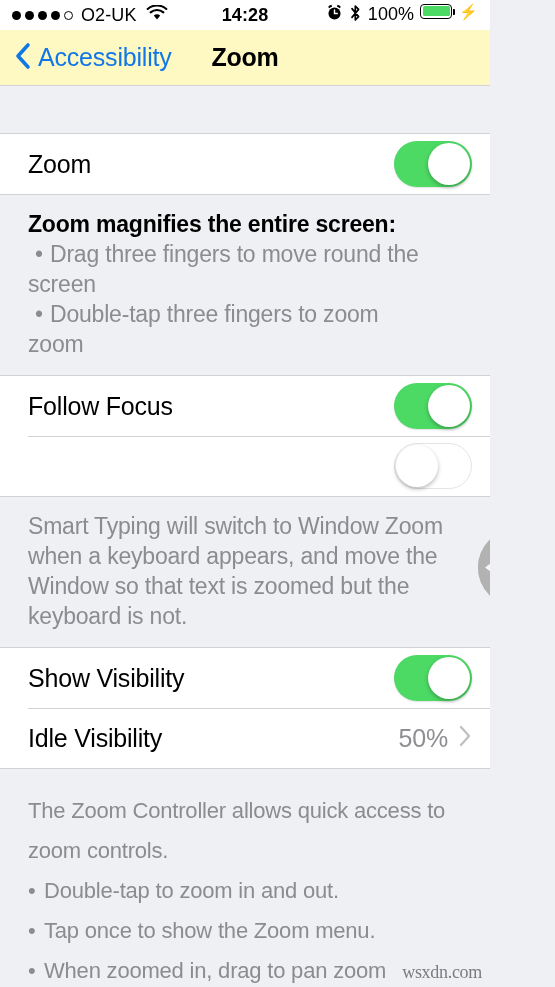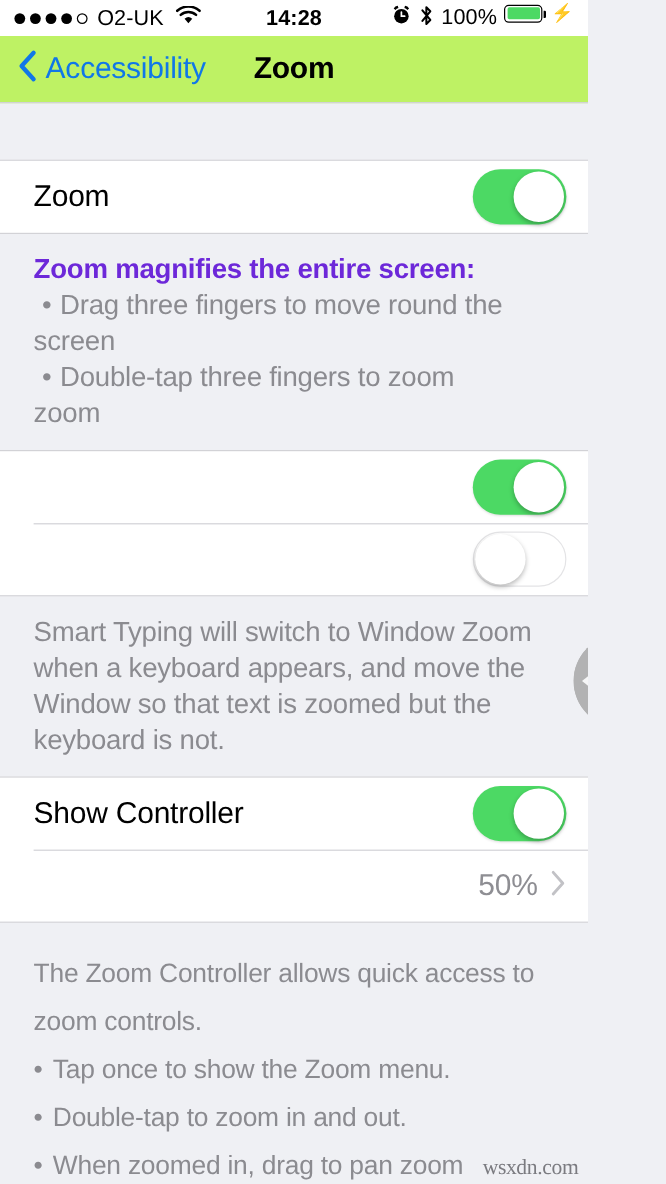--- a/index.html
+++ b/index.html
@@ -36,21 +36,21 @@
   }
   .battery::after{
     content:""; position:absolute; right:-4px; top:4px;
     width:2.5px; height:6px; background:#000; border-radius:0 1px 1px 0;
   }
   .battery i { display:block; width:100%; height:100%; background:#4cd964; border-radius:1.5px; }
   .bolt { font-size:15px; line-height:1; margin-left:1px; }
 
   
   .navbar {
-    position:relative; height:56px; background:#bef264;
+    position:relative; height:56px; background:#fef9c3;
     border-bottom:1px solid #d2d2d6;
     display:flex; align-items:center; padding:0 14px;
   }
   .back { display:flex; align-items:center; gap:7px; color:#1077e8; cursor:pointer; }
   .back .chev { display:block; }
   .back-label { font-size:25px; letter-spacing:-.2px; }
   .nav-title {
     position:absolute; left:0; right:0; text-align:center;
     font-size:25px; font-weight:bold; color:#000; letter-spacing:-.2px;
     pointer-events:none;
@@ -85,21 +85,21 @@
   }
   .switch.off { background:#fff; border:1.5px solid #e4e4e6; box-shadow:none; }
   .switch.off .knob { left:1px; top:1px; }
 
   
   .footer {
     padding:14px 22px 16px 28px;
     font-size:23px; line-height:30px; color:#8b8b90; letter-spacing:-.2px;
   }
   .footer.tight { padding:22px 22px 30px 28px; font-size:22px; line-height:40px; }
-  .f-head { font-weight:bold; color:#6d28d9; display:block; }
+  .f-head { font-weight:bold; color:#000000; display:block; }
   .f-bullet { display:block; }
   .f-bullet .b { display:inline-block; width:22px; text-align:center; }
   .footer.tight .f-bullet .b { width:16px; text-align:left; }
   .f-line { display:block; }
   .f-para { display:block; }
 
   
   .zoom-controller {
     position:absolute; left:478px; top:529px; width:77px; height:77px;
     border-radius:50%; background:#a8a8a8; opacity:.85;
@@ -188,20 +188,21 @@
 
     <div class="footer">
       <span class="f-head">Zoom magnifies the entire screen:</span>
       <span class="f-bullet"><span class="b">•</span><span>Drag three fingers to move round the screen</span></span>
       <span class="f-bullet"><span class="b">•</span><span>Double-tap three fingers to zoom</span></span>
       <span class="f-line">zoom</span>
     </div>
 
     <div class="card">
       <div class="row">
+        <span class="row-label">Follow Focus</span>
         <div class="row-right">
           <div class="switch">
               <span class="knob"></span>
             </div>
         </div>
       </div>
       <div class="row">
         <div class="row-right">
           <div class="switch off">
               <span class="knob"></span>
@@ -209,43 +210,44 @@
         </div>
       </div>
     </div>
 
     <div class="footer">
       <span class="f-para">Smart Typing will switch to Window Zoom when a keyboard appears, and move the Window so that text is zoomed but the keyboard is not.</span>
     </div>
 
     <div class="card">
       <div class="row">
-        <span class="row-label">Show Controller</span>
+        <span class="row-label">Show Visibility</span>
         <div class="row-right">
           <div class="switch">
               <span class="knob"></span>
             </div>
         </div>
       </div>
       <div class="row">
+        <span class="row-label">Idle Visibility</span>
         <div class="row-right">
           <span class="row-value">50%</span>
           <span class="chev-r">
             <svg width="14" height="24" viewBox="0 0 14 24">
               <path d="M3 3 L11 12 L3 21" stroke="#c2c2c6" stroke-width="2.4" fill="none" stroke-linecap="round" stroke-linejoin="round"></path>
             </svg>
           </span>
         </div>
       </div>
     </div>
 
     <div class="footer tight">
       <span class="f-line">The Zoom Controller allows quick access to zoom controls.</span>
+      <span class="f-bullet"><span class="b">•</span><span>Double-tap to zoom in and out.</span></span>
       <span class="f-bullet"><span class="b">•</span><span>Tap once to show the Zoom menu.</span></span>
-      <span class="f-bullet"><span class="b">•</span><span>Double-tap to zoom in and out.</span></span>
       <span class="f-bullet"><span class="b">•</span><span>When zoomed in, drag to pan zoom content.</span></span>
       <span class="f-bullet"><span class="b">•</span><span>3D Touch to Peek Zoom</span></span>
     </div>
 
     <div class="card">
       <div class="row">
         
         
       </div>
 

